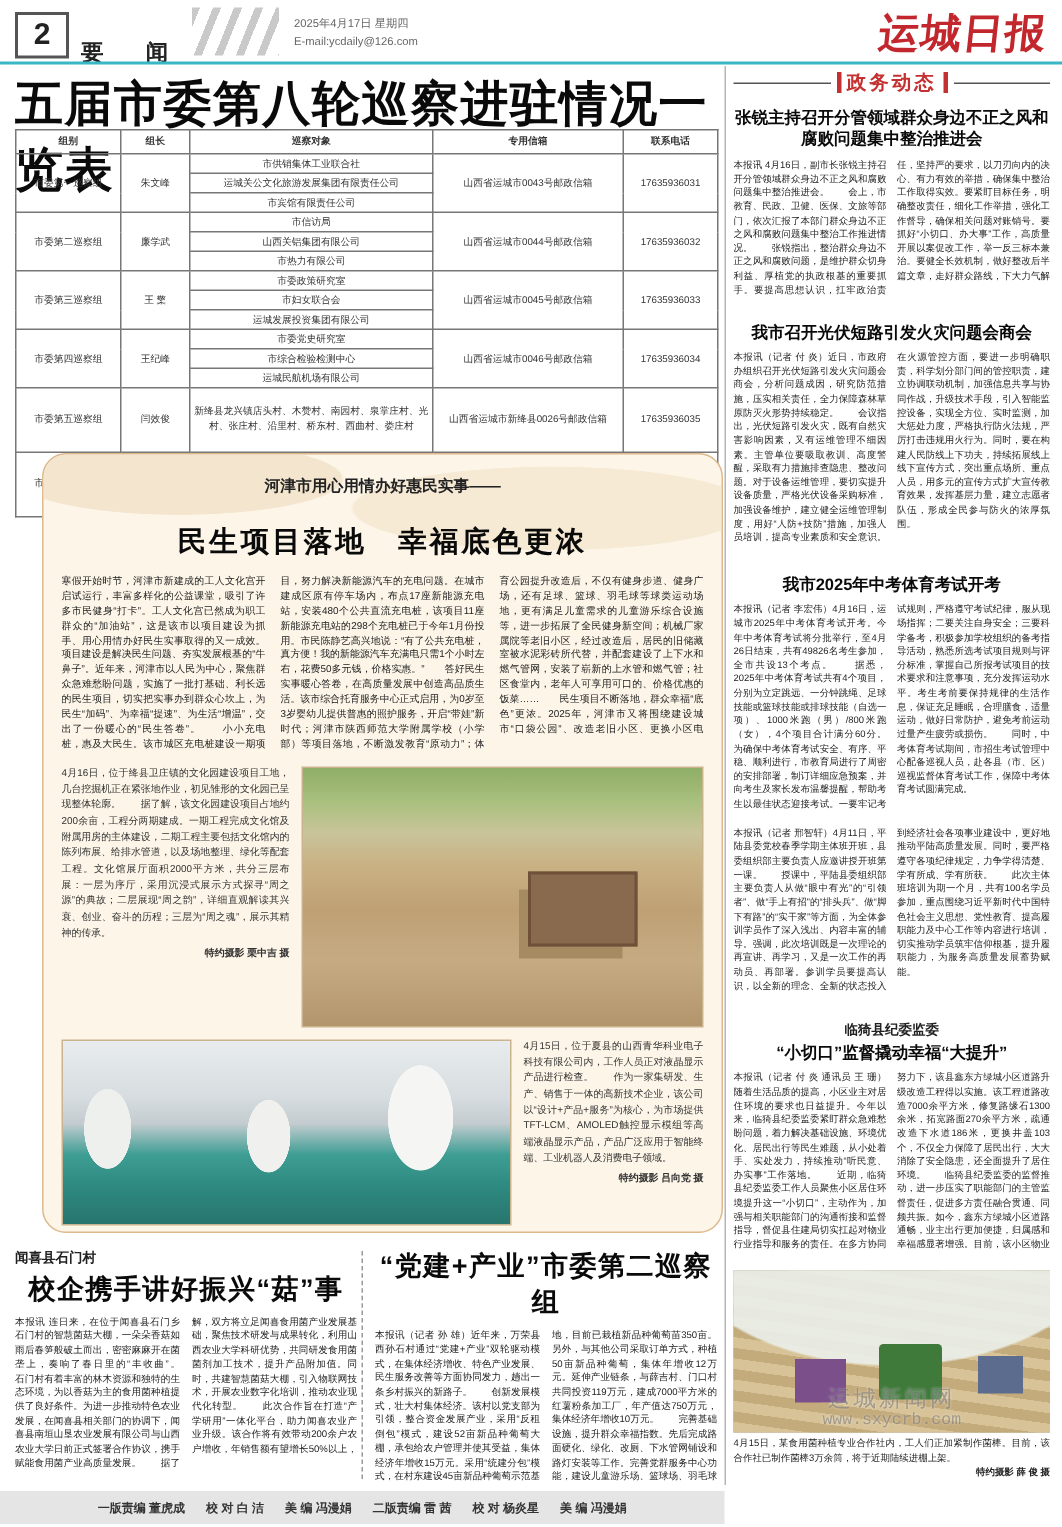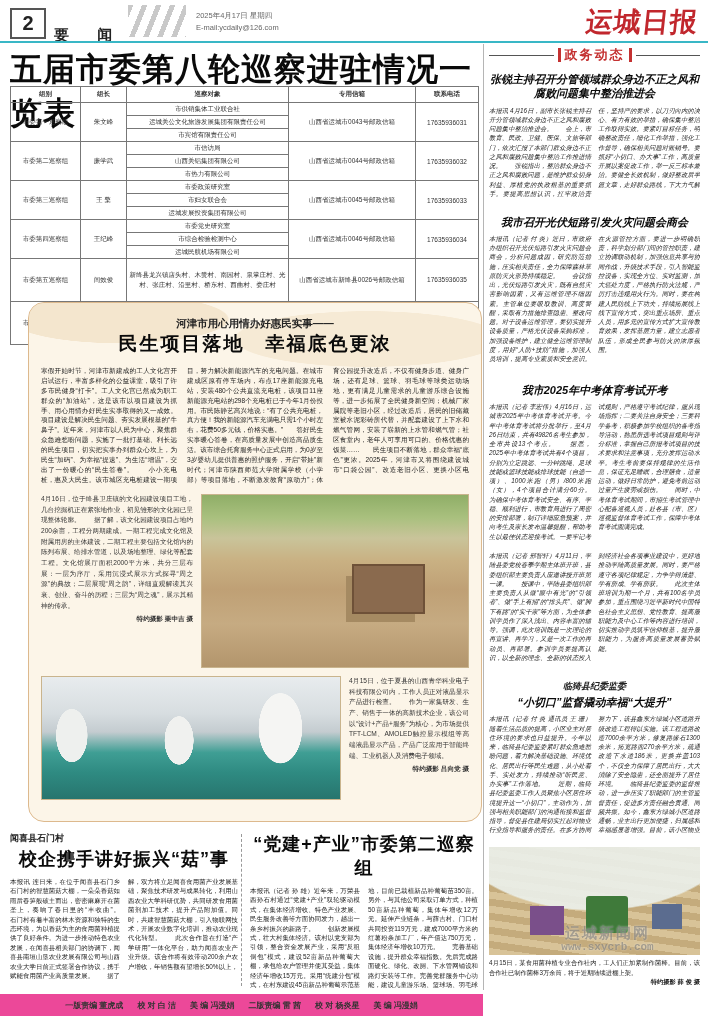--- a/index.html
+++ b/index.html
@@ -27,48 +27,48 @@
   .insp-table tr.sub td{height:10px;}
   .insp-table tr.tall td{height:40px;line-height:1.6;}
   .c-group{width:70px}.c-leader{width:46px}.c-target{width:162px}.c-mail{width:127px}.c-phone{width:63px}
   
   .vdivider{position:absolute;left:483px;top:44px;width:1px;height:946px;background:#b5b5b5;}
   .right-col{position:absolute;left:489px;top:44px;width:211px;}
   .badge-row{display:flex;align-items:center;gap:4px;margin:2px 0 8px 0;}
   .badge-line{flex:1;height:1px;background:#555;}
   .badge-bar{width:3px;height:14px;background:#c43131;}
   .badge-text{color:#c43131;font-weight:bold;font-size:13px;letter-spacing:2px;}
-  .r-article{margin-bottom:9px;font-style:italic;}
+  .r-article{margin-bottom:9px;}
   .r-kicker{text-align:center;font-size:9px;font-weight:bold;margin-bottom:2px;}
   .r-title{text-align:center;font-size:11px;font-weight:900;line-height:1.3;margin-bottom:5px;color:#0a0a0a;}
   .r-body{column-count:2;column-gap:7px;font-size:6.3px;line-height:1.47;text-align:justify;overflow:hidden;}
   .r0 .r-body{height:100px}.r1 .r-body{height:140px}.r2 .r-body{height:140px}
   .r3 .r-body{height:120px}.r4 .r-body{height:124px}
   .r-photo{position:relative;width:211px;height:108px;overflow:hidden;
      background:
        radial-gradient(ellipse 260px 150px at 50% -20px,rgba(235,240,235,.9) 0 55%,transparent 56%),
        repeating-linear-gradient(8deg,#d8c398 0 7px,#c4ab7c 7px 14px),
        linear-gradient(180deg,#b8c4b0 0%,#a8a68c 40%,#9c8f6e 100%);}
   .r-photo .gh-machine{position:absolute;left:46%;top:45%;width:20%;height:34%;background:#3f7a3a;
        border-radius:3px;box-shadow:-60px 6px 0 -4px #7a4f8a, 60px 2px 0 -6px #5b6c8f;}
-  .watermark{position:absolute;left:17px;bottom:2px;width:203px;color:rgba(110,110,110,.55);
-       font-weight:bold;text-align:center;line-height:1.1;text-shadow:0 0 2px rgba(255,255,255,.5);}
+  .watermark{position:absolute;left:4px;bottom:2px;width:203px;color:rgba(110,110,110,.55);
+       font-weight:normal;text-align:center;line-height:1.1;text-shadow:0 0 2px rgba(255,255,255,.5);}
   .watermark .w1{font-size:15px;letter-spacing:2px;}
   .watermark .w2{font-size:11px;font-family:"Liberation Mono","DejaVu Sans Mono",monospace;}
   .r-caption{font-size:6.3px;line-height:1.5;text-align:justify;margin-top:3px;}
   .r-credit{text-align:right;font-weight:bold;}
   
   .feature{position:absolute;left:28px;top:302px;width:452px;height:518px;border:1px solid #ddb98d;
            border-radius:16px;background:#fcf5e8;overflow:hidden;}
   .feature::before{content:"";position:absolute;left:0;top:0;width:100%;height:80px;
       background:radial-gradient(ellipse 180px 40px at 20% 20%,#f1e0c4 0 60%,transparent 61%),
                  radial-gradient(ellipse 220px 46px at 75% 45%,#f4e6cd 0 60%,transparent 61%);
       opacity:.7;}
   .feature-inner{position:relative;padding:14px 12px 8px 12px;}
-  .f-kicker{text-align:center;font-size:10.5px;font-weight:bold;margin-bottom:0;}
+  .f-kicker{text-align:center;font-size:10.5px;font-weight:bold;margin-bottom:17px;}
   .f-headline{text-align:center;font-size:19px;font-weight:900;letter-spacing:2px;color:#0a0a0a;margin-bottom:9px;}
   .f-body{column-count:3;column-gap:10px;font-size:6.6px;line-height:1.5;text-align:justify;
           height:120px;overflow:hidden;}
   .f-rowA{display:flex;gap:8px;margin-top:8px;}
   .f-cap1{width:152px;font-size:6.6px;line-height:1.62;text-align:justify;color:#333;}
   .photo-aerial{position:relative;flex:1;height:172px;border:1px solid #c9b48d;
      background:linear-gradient(180deg,#8fae67 0%,#a9c07e 13%,#c9c49a 25%,#c9b183 38%,#bfa075 55%,#c6ab82 75%,#b3956c 100%);}
   .photo-aerial .aerial-building{position:absolute;right:16%;top:40%;width:26%;height:27%;
      background:#8a6a4e;border:2px solid #6e5138;box-shadow:-8px 10px 0 -2px #a58a62;}
   .f-rowB{display:flex;gap:8px;margin-top:8px;}
@@ -81,21 +81,21 @@
   .f-cap2{flex:1;font-size:6.6px;line-height:1.62;text-align:justify;color:#333;}
   .cap-credit{text-align:right;font-weight:bold;margin-top:3px;}
   
   .bottom-art{position:absolute;top:832px;width:228px;}
   .ba-left{left:10px;} .ba-mid{left:250px;}
   .ba-divider{position:absolute;left:241px;top:834px;width:0;height:152px;border-left:1px dashed #999;}
   .ba-kicker{font-size:9px;font-weight:bold;margin-bottom:2px;}
   .ba-title{font-size:18px;font-weight:900;text-align:center;letter-spacing:1px;color:#0a0a0a;margin-bottom:6px;}
   .ba-body{column-count:2;column-gap:8px;font-size:6.4px;line-height:1.47;text-align:justify;height:112px;overflow:hidden;}
   
-  .footer-bar{position:absolute;left:0;top:994px;width:483px;height:22px;background:#ec4899;
+  .footer-bar{position:absolute;left:0;top:994px;width:483px;height:22px;background:#e5e5e5;
       display:flex;align-items:center;justify-content:center;gap:14px;font-size:8px;font-weight:bold;color:#333;}
 </style>
 </head>
 <body>
 
 <div class="page">
 
   <div class="pagenum">2</div>
   <div class="section-name">要 闻</div>
   <div class="stripes"></div>

